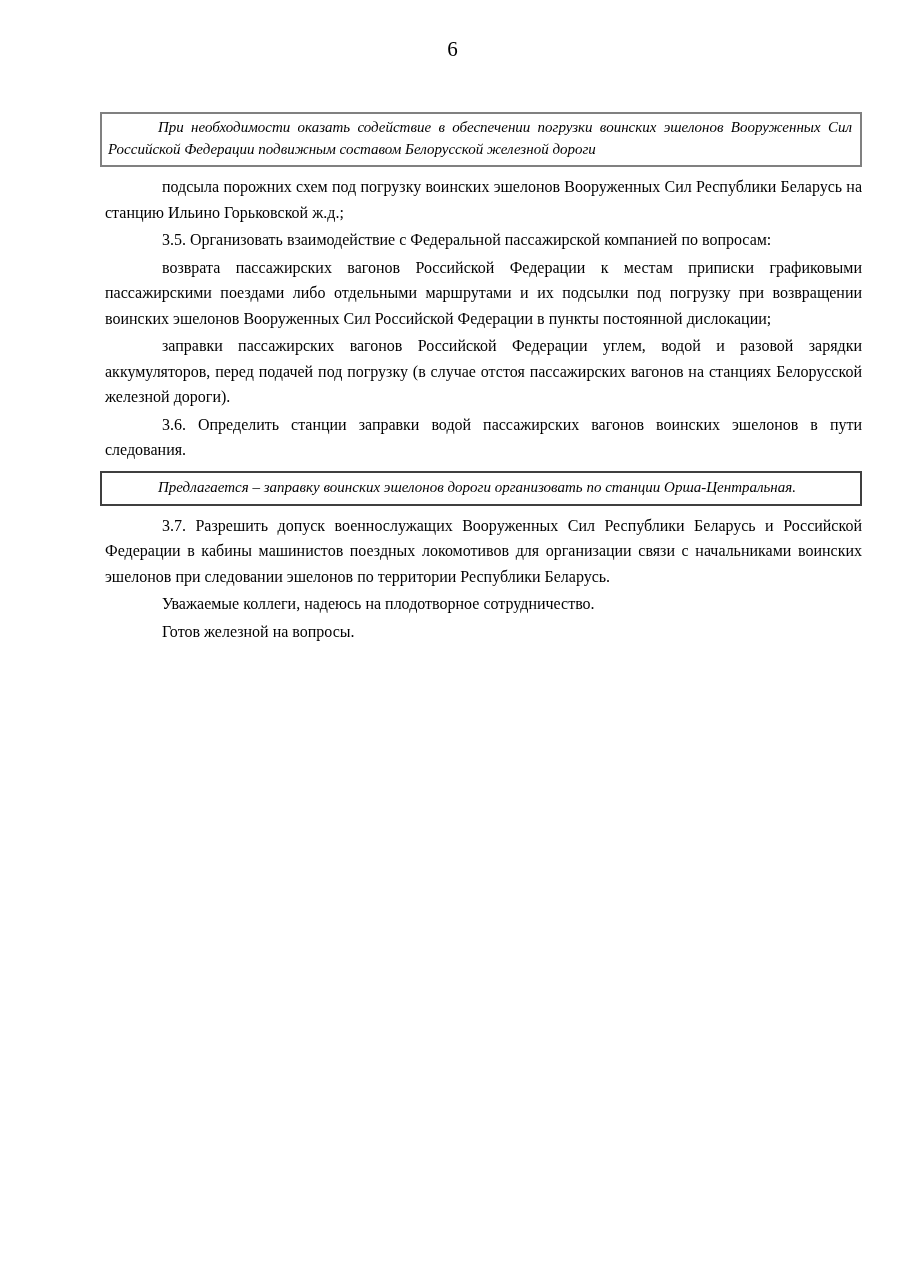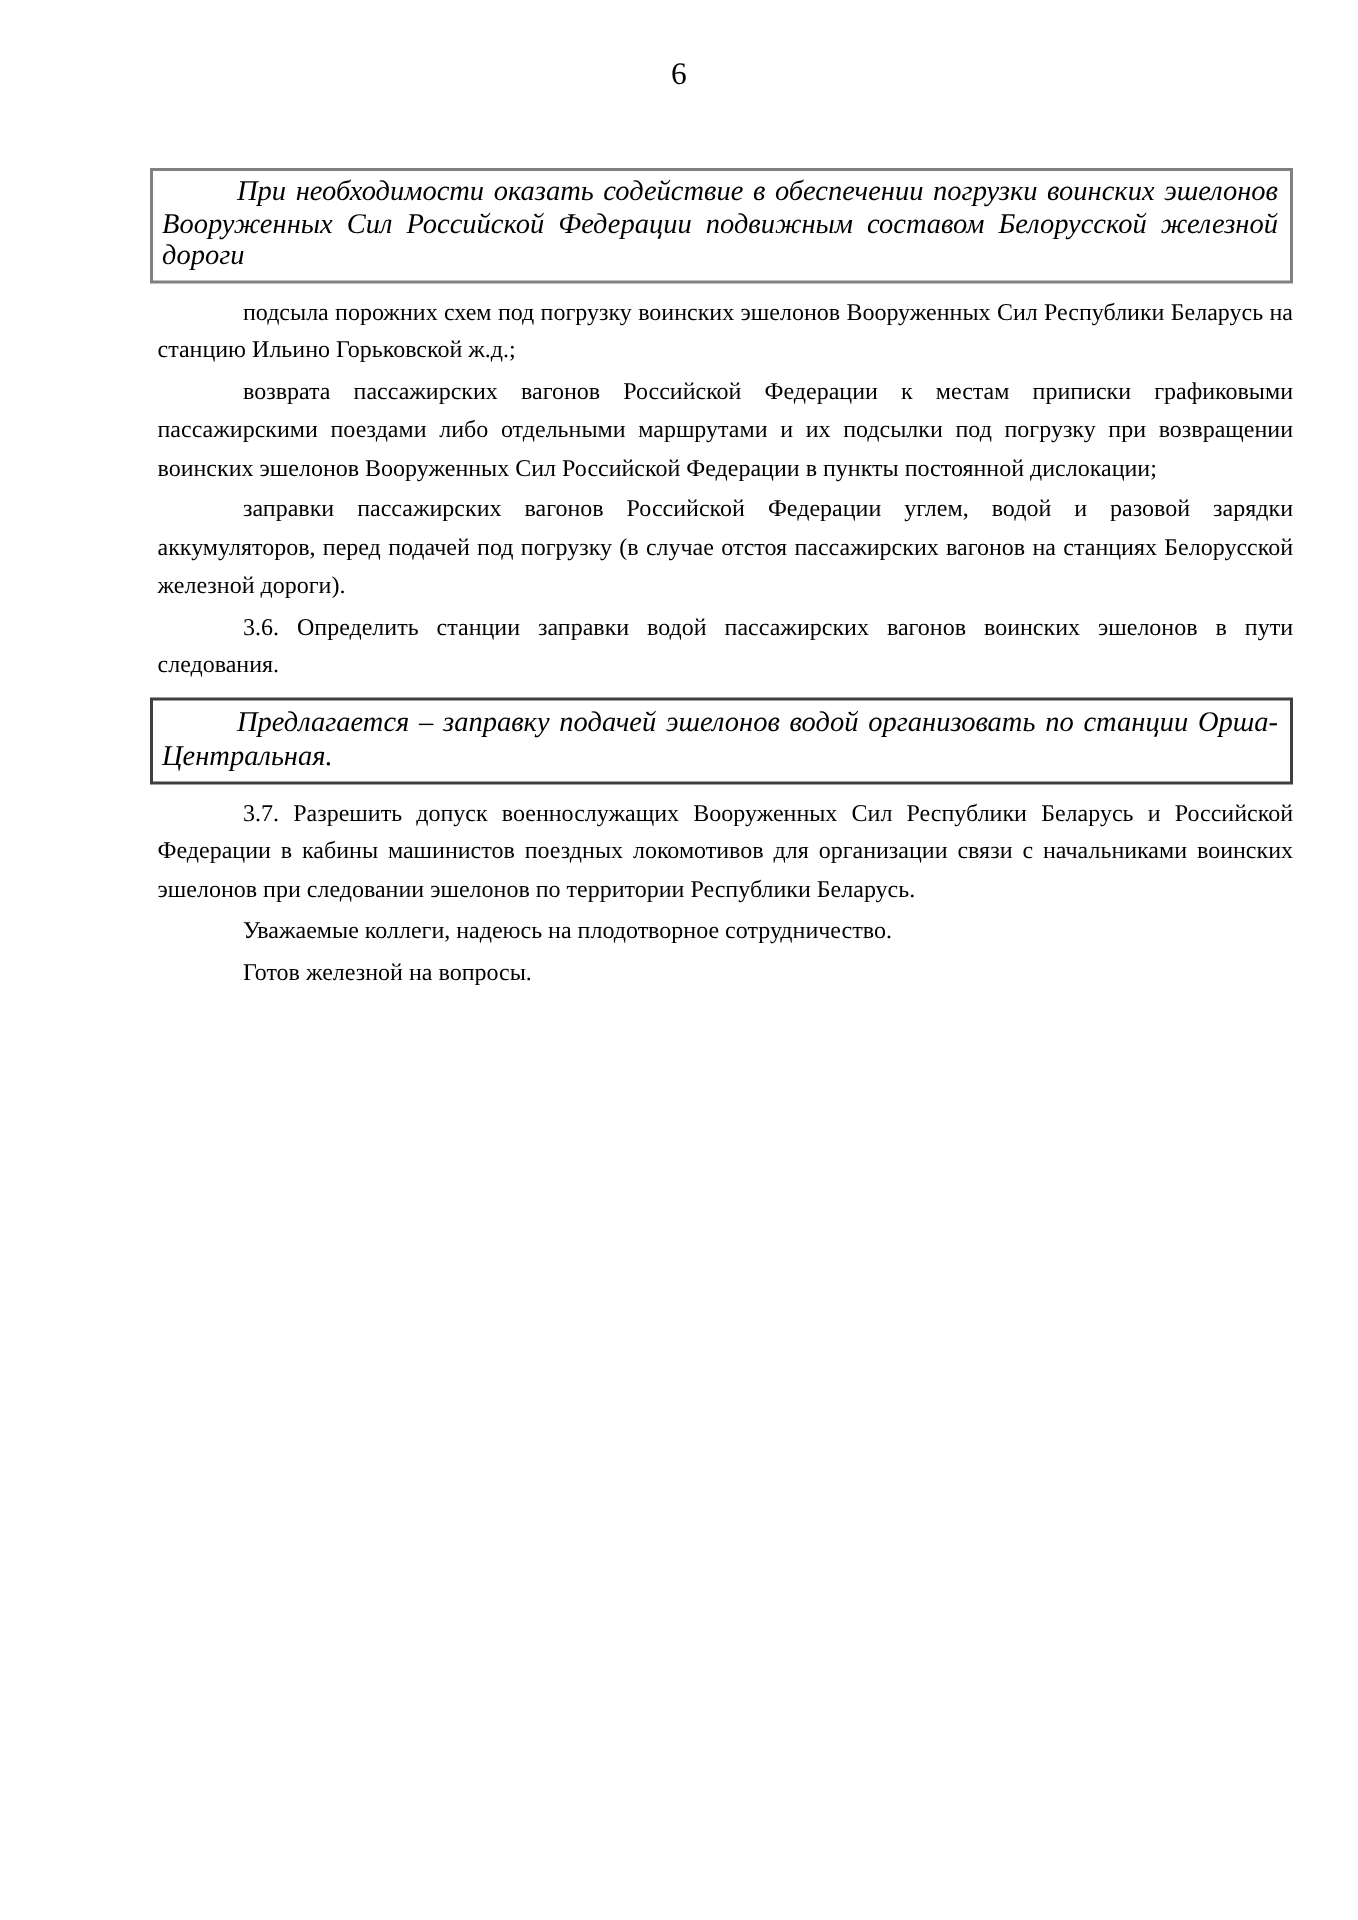--- a/index.html
+++ b/index.html
@@ -37,21 +37,21 @@
     text-align: justify;
     text-indent: 57px;
   }
   .framed-note {
     box-sizing: border-box;
     margin: 8px 0 7px -5px;
     width: calc(100% + 5px);
     border: 2px solid #808080;
     padding: 3px 8px 5px 6px;
     font-style: italic;
-    font-size: 19px;
+    font-size: 15px;
     line-height: 21.5px;
     text-align: justify;
     text-indent: 50px;
   }
   .framed-note.dark {
     border-color: #3f3f3f;
     line-height: 23px;
   }
   .gap-before {
     margin-top: 13px;
@@ -64,28 +64,29 @@
 <div class="page">
 
   <div class="page-number">6</div>
 
   <div class="content">
 
     <div class="framed-note">При необходимости оказать содействие в обеспечении погрузки воинских эшелонов Вооруженных Сил Российской Федерации подвижным составом Белорусской железной дороги</div>
 
     <p class="para">подсыла порожних схем под погрузку воинских эшелонов Вооруженных Сил Республики Беларусь на станцию Ильино Горьковской ж.д.;</p>
 
+    <p class="para">3.5. Организовать взаимодействие с Федеральной пассажирской компанией по вопросам:</p>
 
     <p class="para">возврата пассажирских вагонов Российской Федерации к местам приписки графиковыми пассажирскими поездами либо отдельными маршрутами и их подсылки под погрузку при возвращении воинских эшелонов Вооруженных Сил Российской Федерации в пункты постоянной дислокации;</p>
 
     <p class="para">заправки пассажирских вагонов Российской Федерации углем, водой и разовой зарядки аккумуляторов, перед подачей под погрузку (в случае отстоя пассажирских вагонов на станциях Белорусской железной дороги).</p>
 
     <p class="para">3.6. Определить станции заправки водой пассажирских вагонов воинских эшелонов в пути следования.</p>
 
-    <div class="framed-note dark">Предлагается – заправку подачей эшелонов водой организовать по станции Орша-Центральная.</div>
+    <div class="framed-note dark">Предлагается – заправку воинских эшелонов дороги организовать по станции Орша-Центральная.</div>
 
     <p class="para">3.7. Разрешить допуск военнослужащих Вооруженных Сил Республики Беларусь и Российской Федерации в кабины машинистов поездных локомотивов для организации связи с начальниками воинских эшелонов при следовании эшелонов по территории Республики Беларусь.</p>
 
     <p class="para gap-before">Уважаемые коллеги, надеюсь на плодотворное сотрудничество.</p>
 
     <p class="para gap-before">Готов железной на вопросы.</p>
 
   </div>
 </div>
 

